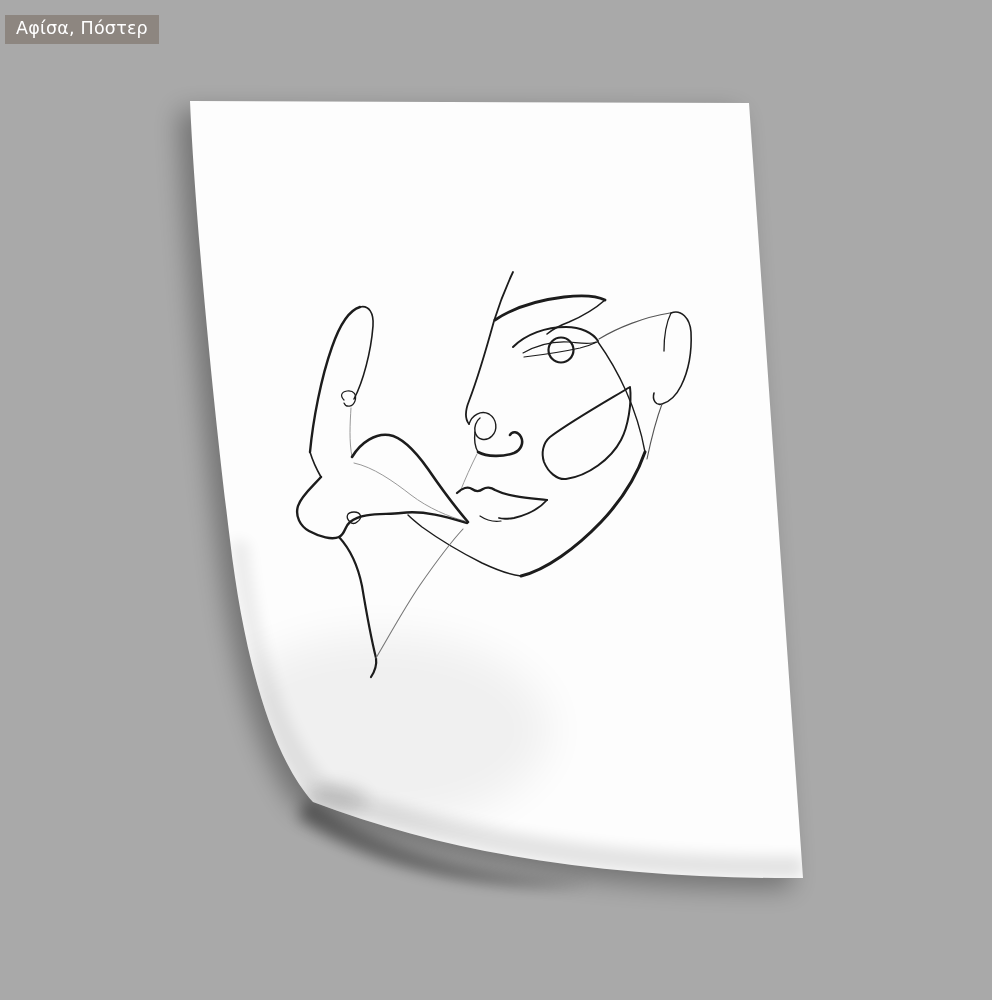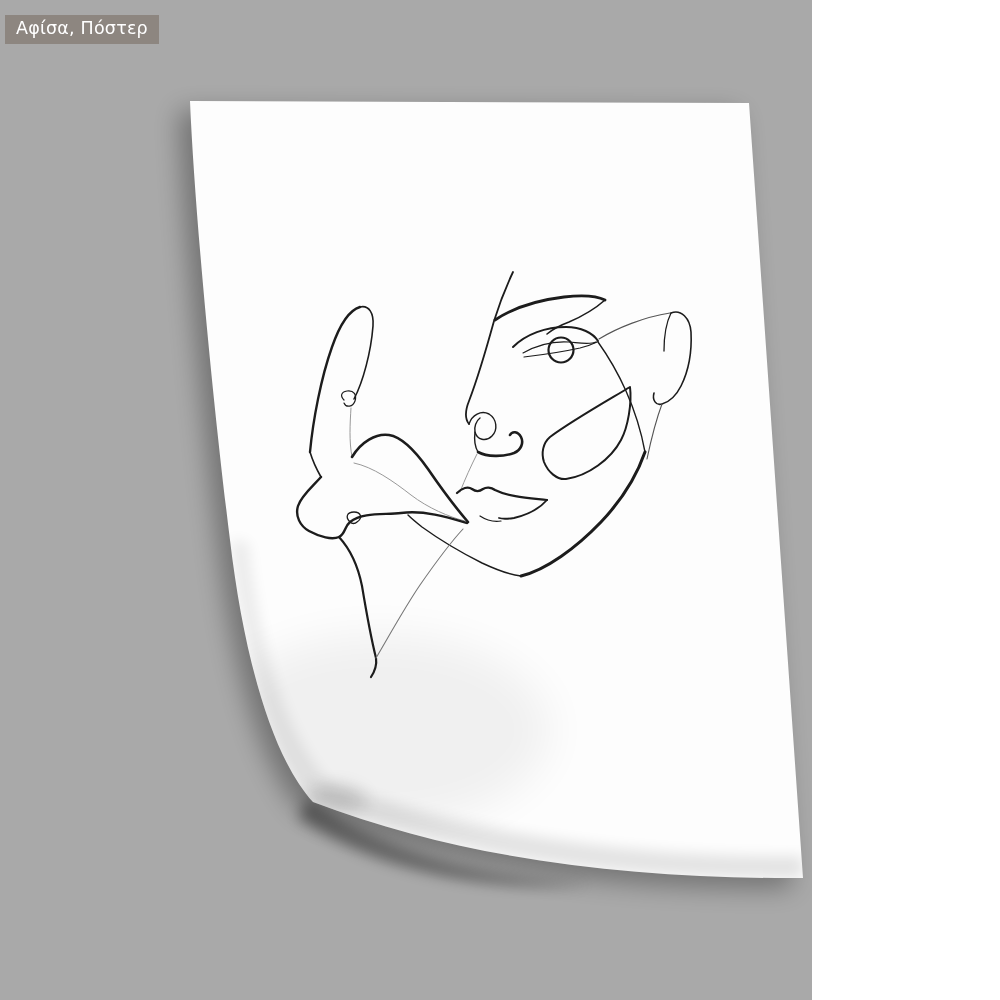--- a/index.html
+++ b/index.html
@@ -1,17 +1,17 @@
 <!DOCTYPE html>
 <html style="--bg: #a9a9a9; --badge_bg: #8d8680; --badge_text: #ffffff; --paper: #fdfdfd; --ink: #1c1c1c;"><head>
 <meta charset="utf-8">
 <style>
   html,body{margin:0;padding:0;}
   body{font-family:"DejaVu Sans","Liberation Sans",sans-serif;}
-  .stage{position:relative;width:812px;height:1000px;background:var(--bg,#a9a9a9);overflow:hidden;}
+  .stage{position:relative;width:992px;height:1000px;background:var(--bg,#a9a9a9);overflow:hidden;}
   .mockup-svg{position:absolute;left:0;top:0;width:1000px;height:1000px;display:block;}
   .badge{position:absolute;left:5px;top:15px;padding:3px 11px 5px 11px;
          background:var(--badge_bg,#8d8680);color:var(--badge_text,#fff);
          font-size:17.5px;line-height:1.2;letter-spacing:.2px;}
   .paper{fill:var(--paper,#fdfdfd);}
   .shadow-main{fill:#000;opacity:.32;filter:blur(13px);}
   .shadow-curl{fill:#000;opacity:.38;filter:blur(7px);}
   .shade{fill:#000;}
   .sh-a{opacity:.10;filter:blur(7px);}
   .sh-b{opacity:.07;filter:blur(7px);}

